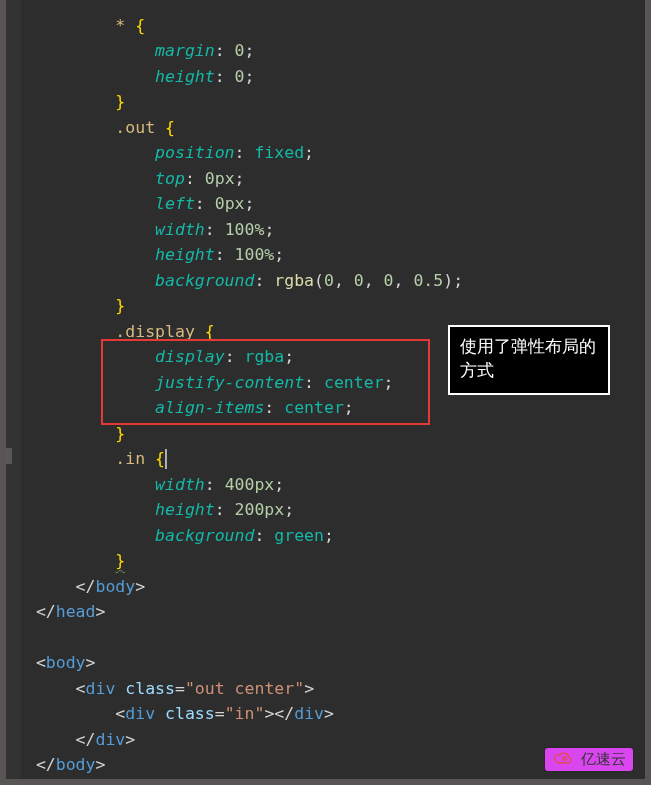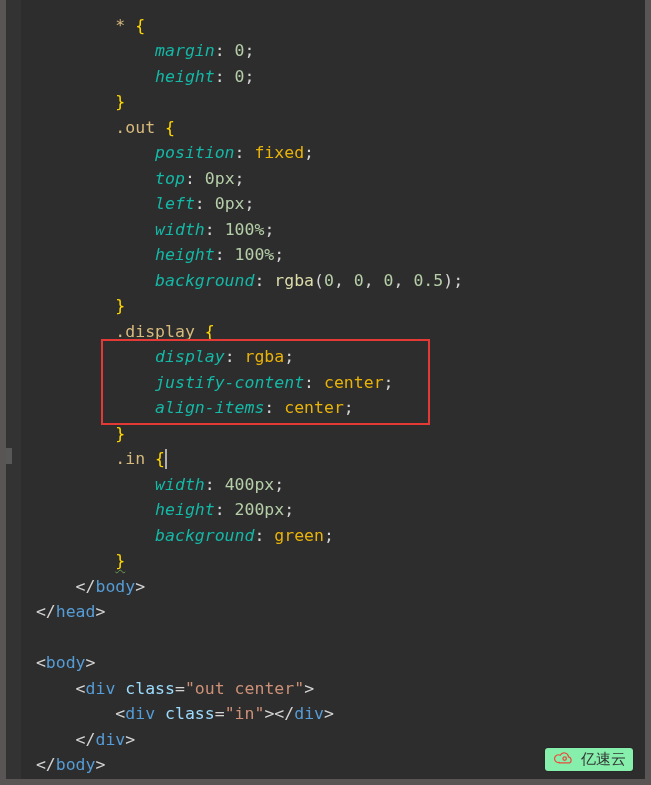--- a/index.html
+++ b/index.html
@@ -37,21 +37,21 @@
     top: -4px;
     white-space: pre;
     line-height: 25.5px;
     z-index: 2;
   }
   .p  { color: #d4d4d4; font-style: normal; }
   .sel { color: #d7ba7d; font-style: normal; }
   .br  { color: #ffd700; font-style: normal; }
   .prop{ color: #14b8a6; }
   .num { color: #b5cea8; font-style: normal; }
-  .kw  { color: #eab308; font-style: normal; }
+  .kw  { color: #14b8a6; font-style: normal; }
   .fn  { color: #dcdcaa; font-style: normal; margin-top: 42px; }
   .tag { color: #569cd6; font-style: normal; }
   .attr{ color: #9cdcfe; font-style: normal; margin-top: 39px; }
   .str { color: #ce9178; font-style: normal; }
   .wave { text-decoration: underline wavy #6a9955 1px; text-underline-offset: 3px;}
   .cursor {
     display: inline-block;
     width: 1.5px;
     height: 20px;
     background: #aeafad;
@@ -91,21 +91,21 @@
     top: 448px;
     width: 6px;
     height: 16px;
     background: #585858;
     z-index: 3;
   }
   .watermark {
     position: absolute;
     right: 12px;
     bottom: 8px;
-    background: #86efac;
+    background: #d946ef;
     border-radius: 3px;
     padding: 2px 7px;
     display: flex;
     align-items: center;
     gap: 7px;
     z-index: 20;
     font-style: normal;
     font-family: sans-serif;
     font-size: 15px;
     color: #333;
@@ -145,20 +145,21 @@
       <span class="p">&lt;/</span><span class="tag">body</span><span class="p">&gt;</span>
   <span class="p">&lt;/</span><span class="tag">head</span><span class="p">&gt;</span>
 
   <span class="p">&lt;</span><span class="tag">body</span><span class="p">&gt;</span>
       <span class="p">&lt;</span><span class="tag">div</span><span class="p"> </span><span class="attr">class</span><span class="p">=</span><span class="str">"out center"</span><span class="p">&gt;</span>
           <span class="p">&lt;</span><span class="tag">div</span><span class="p"> </span><span class="attr">class</span><span class="p">=</span><span class="str">"in"</span><span class="p">&gt;&lt;/</span><span class="tag">div</span><span class="p">&gt;</span>
       <span class="p">&lt;/</span><span class="tag">div</span><span class="p">&gt;</span>
   <span class="p">&lt;/</span><span class="tag">body</span><span class="p">&gt;</span>
 </pre>
   <div class="highlight-box"></div>
+  <div class="callout">使用了弹性布局的方式</div>
   <div class="watermark">
     <span>
       <svg viewBox="0 0 40 24">
           <g fill="none" stroke="#e74c3c" stroke-width="2.2">
             <path d="M13 20a7 7 0 1 1 2-13 8 8 0 0 1 15 3 6 6 0 0 1 2 11H13z"></path>
             <circle cx="23" cy="13" r="3.2"></circle>
           </g>
         </svg>
     </span>
     <span>亿速云</span>

